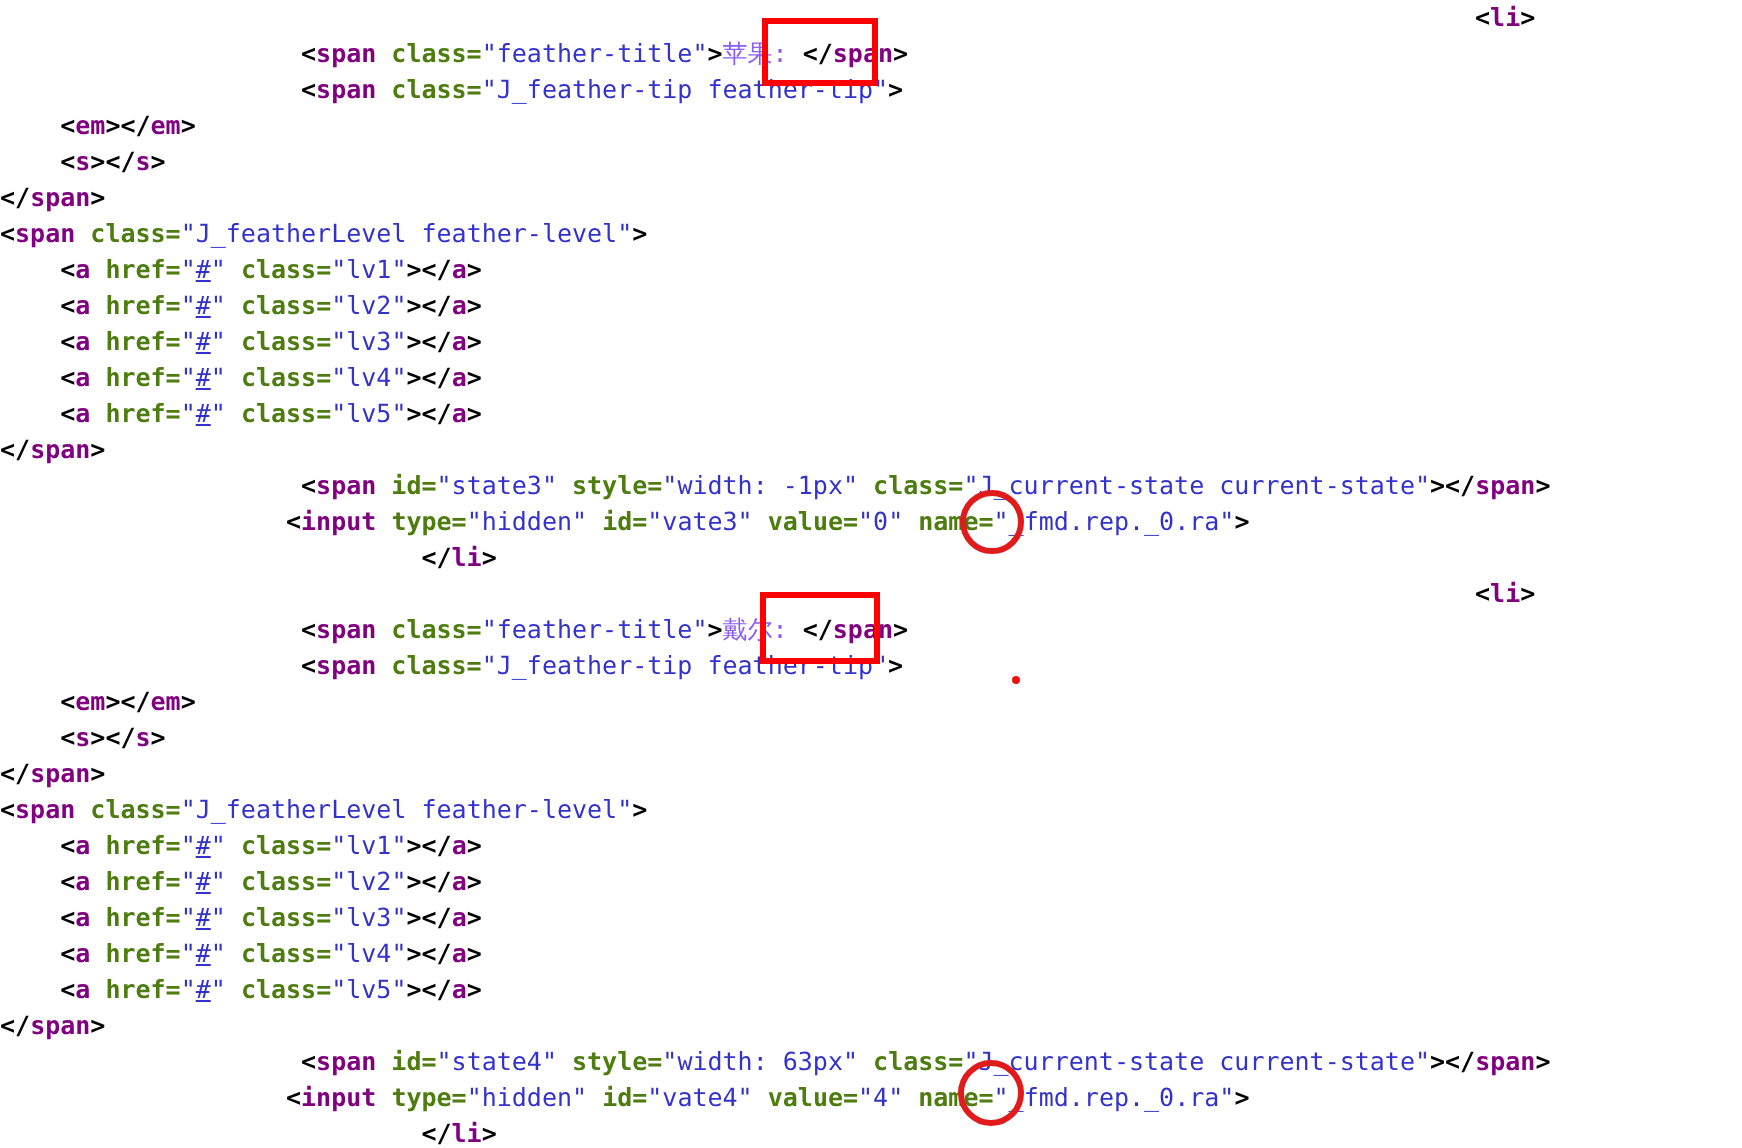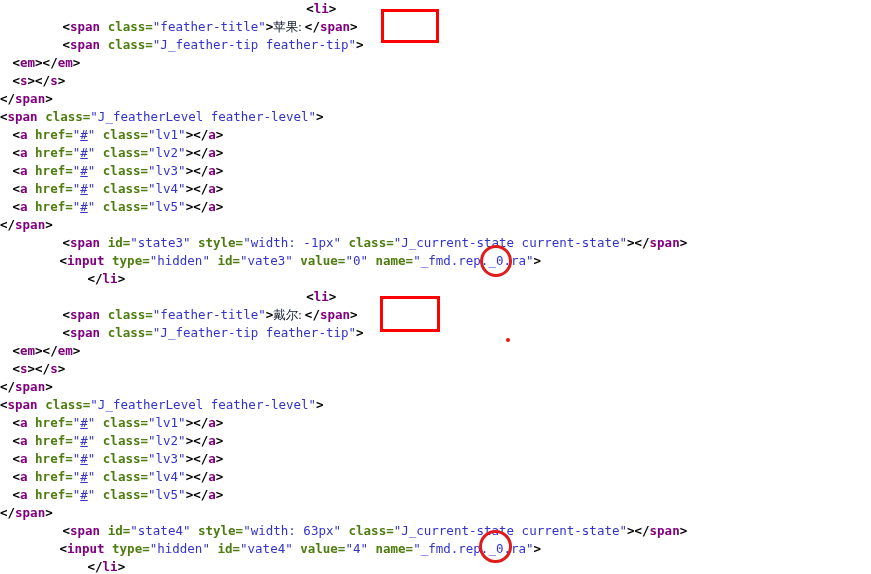--- a/index.html
+++ b/index.html
@@ -33,21 +33,21 @@
     display: block;
     height: 18px;
     white-space: pre;
   }
 
   
   .tag   { color: #800080; }
   .attr  { color: #4d7c0f; }
   .val   { color: #3333cc; font-weight: normal; }
   .punct { color: #000000; }
-  .txt   { color: #0f172a; font-weight: normal; font-family: Liberation Serif, serif; }
+  .txt   { color: #8b5cf6; font-weight: normal; }
   .lnk   { color: #3333cc; text-decoration: underline; font-weight: normal; }
 
   
   .anno { position: absolute; pointer-events: none; }
   .rect-anno {
     border: 3px solid #ff0000;
     box-sizing: border-box;
     background: transparent;
   }
   .ellipse-anno {

